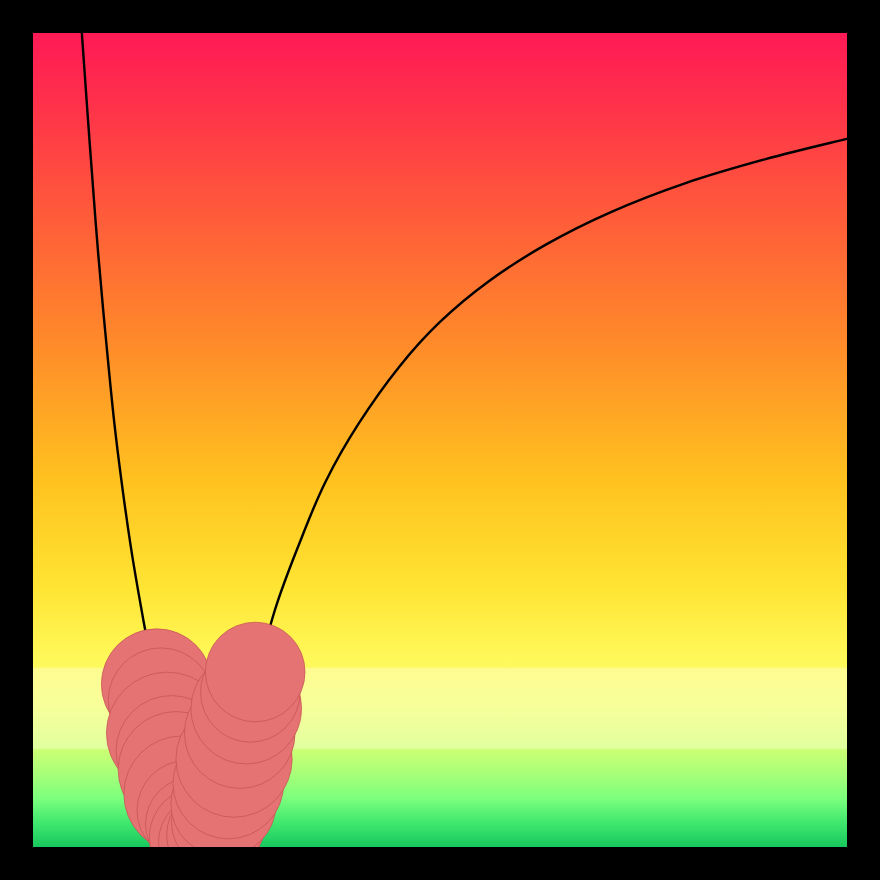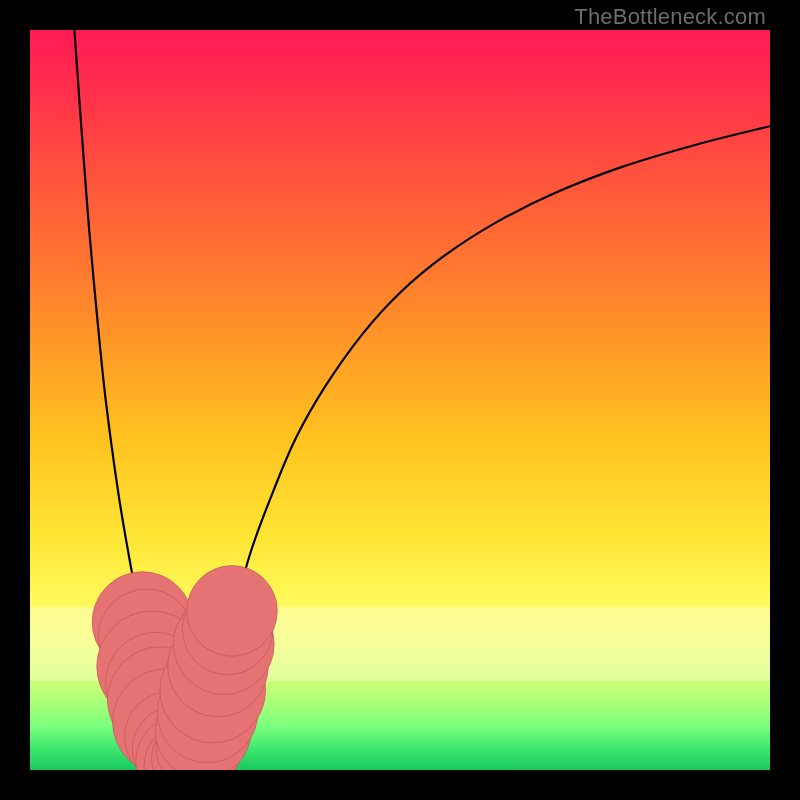--- a/index.html
+++ b/index.html
@@ -60,21 +60,20 @@
   svg {
     position: absolute;
     left: 0;
     top: 0;
   }
 </style>
 </head>
 <body>
 
 <div class="frame">
-  <div class="watermark">TheBottleneck.com</div>
 
   <div class="plot-area">
     <div class="pale-band" id="pale-band" style="top: 577.2px; height: 74px;"></div>
     <svg id="plot-svg" width="740" height="740" viewBox="0 0 740 740">
         <path d="M 44.40 0.00 C 45.73 18.65, 49.14 67.64, 51.80 103.60 C 54.46 139.56, 56.54 167.83, 59.20 199.80 C 61.86 231.77, 63.94 253.23, 66.60 281.20 C 69.26 309.17, 71.34 331.22, 74.00 355.20 C 76.66 379.18, 78.74 394.42, 81.40 414.40 C 84.06 434.38, 86.14 448.88, 88.80 466.20 C 91.46 483.52, 93.54 495.28, 96.20 510.60 C 98.86 525.92, 100.94 537.31, 103.60 551.30 C 106.26 565.29, 108.34 575.65, 111.00 588.30 C 113.66 600.95, 115.74 610.28, 118.40 621.60 C 121.06 632.92, 123.14 641.21, 125.80 651.20 C 128.46 661.19, 130.54 667.78, 133.20 677.10 C 135.86 686.42, 137.94 695.01, 140.60 703.00 C 143.26 710.99, 145.34 715.51, 148.00 721.50 C 150.66 727.49, 154.07 733.64, 155.40 736.30" fill="none" stroke="#000000" stroke-width="2.2" stroke-linecap="round" stroke-linejoin="round"></path>
         <path d="M 155.40 736.30 C 156.73 734.30, 160.14 730.53, 162.80 725.20 C 165.46 719.87, 167.54 714.69, 170.20 706.70 C 172.86 698.71, 174.94 690.79, 177.60 680.80 C 180.26 670.81, 182.34 661.86, 185.00 651.20 C 187.66 640.54, 188.40 636.25, 192.40 621.60 C 196.40 606.95, 201.87 588.45, 207.20 569.80 C 212.53 551.15, 215.34 537.98, 222.00 518.00 C 228.66 498.02, 236.21 478.78, 244.20 458.80 C 252.19 438.82, 257.08 425.65, 266.40 407.00 C 275.72 388.35, 284.01 373.85, 296.00 355.20 C 307.99 336.55, 319.68 320.05, 333.00 303.40 C 346.32 286.75, 355.35 276.69, 370.00 262.70 C 384.65 248.71, 397.08 238.35, 414.40 225.70 C 431.72 213.05, 446.22 203.72, 466.20 192.40 C 486.18 181.08, 502.76 172.79, 525.40 162.80 C 548.04 152.81, 566.69 145.56, 592.00 136.90 C 617.31 128.24, 639.36 122.03, 666.00 114.70 C 692.64 107.37, 726.68 99.53, 740.00 96.20" fill="none" stroke="#000000" stroke-width="2.2" stroke-linecap="round" stroke-linejoin="round"></path>
         <circle cx="112.48" cy="592.00" r="50.32" fill="#e57373" stroke="#c05050" stroke-width="0.6"></circle>
         <circle cx="116.18" cy="606.80" r="47.80" fill="#e57373" stroke="#c05050" stroke-width="0.6"></circle>
         <circle cx="122.10" cy="636.40" r="55.35" fill="#e57373" stroke="#c05050" stroke-width="0.6"></circle>
         <circle cx="125.80" cy="652.68" r="50.32" fill="#e57373" stroke="#c05050" stroke-width="0.6"></circle>

